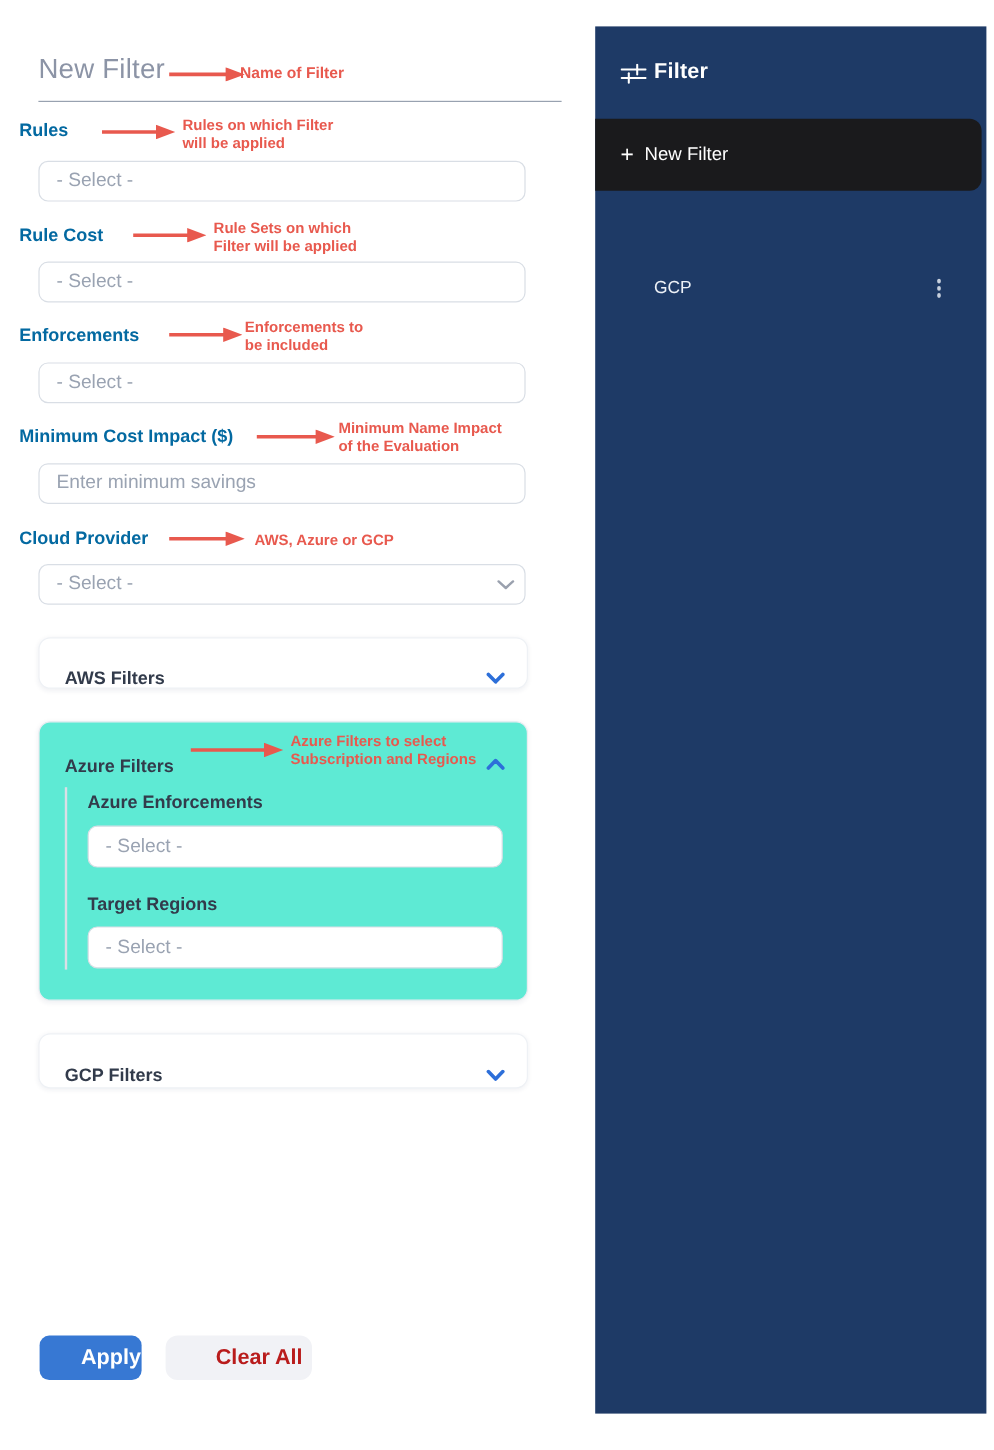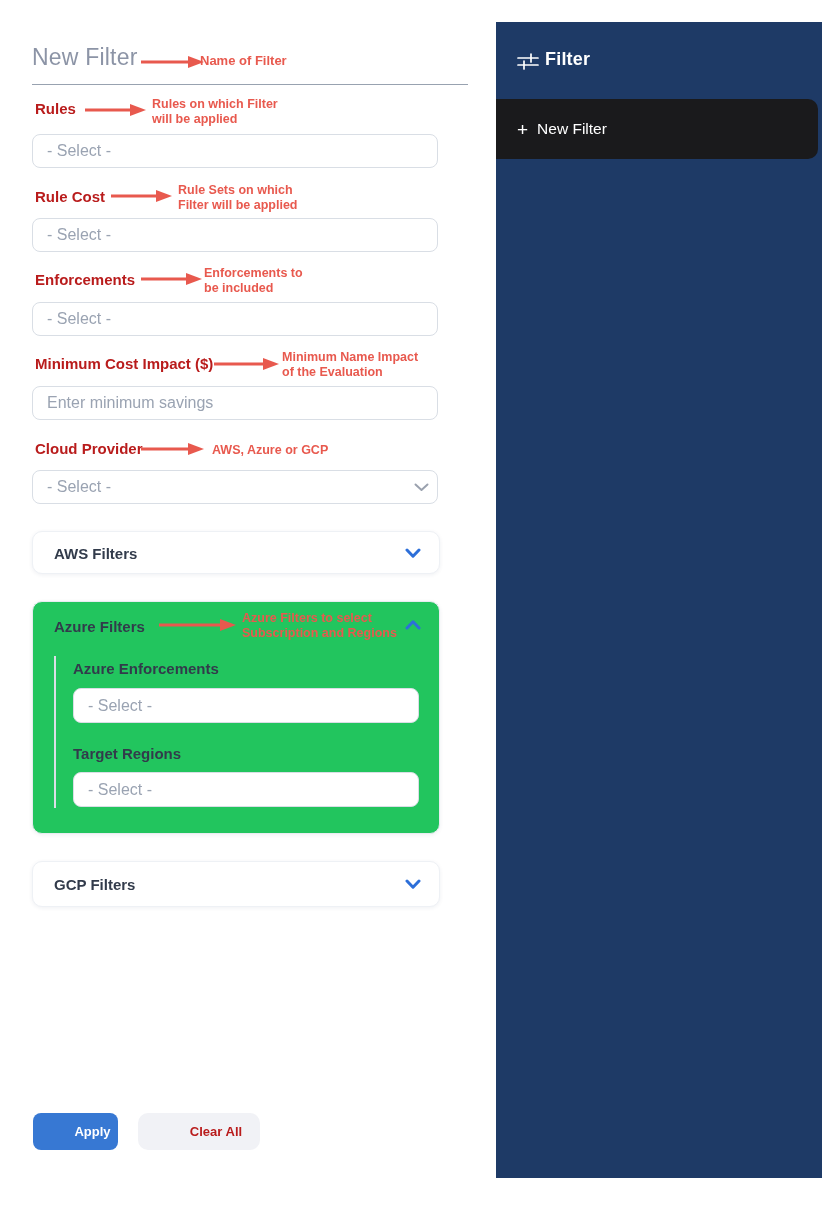--- a/index.html
+++ b/index.html
@@ -11,42 +11,42 @@
   
   .page-title {
     position:absolute; left:32px; top:44px;
     font-size:23px; font-weight:400; color:#8C94A6; letter-spacing:.2px;
   }
   .divider {
     position:absolute; left:32px; top:84px; width:436px; height:1px;
     background:#98A2B0;
   }
   .fld-label {
-    position:absolute; left:35px;
-    font-size:15px; font-weight:700; color:#b91c1c;
+    position:absolute; left:16px;
+    font-size:15px; font-weight:700; color:#0369a1;
   }
   .fld-input {
     position:absolute; left:32px; width:406px; height:34px;
     border:1px solid #D9DEE5; border-radius:8px; background:#fff;
     padding:0 14px; font-family:"Liberation Sans",sans-serif;
     font-size:16px; color:#333; outline:none;
   }
   .fld-input::placeholder { color:#9AA3B2; opacity:1; }
   .caret {
     position:absolute; display:block;
   }
   
   .card {
     position:absolute; left:32px; width:408px; border-radius:10px;
     background:#ffffff; border:1px solid #EEF1F5;
     box-shadow:0 1px 4px rgba(25,39,80,0.07);
   }
-  .card.tinted { background:#22c55e; border-color:#E8ECF1; }
+  .card.tinted { background:#5eead4; border-color:#E8ECF1; }
   .card-head {
-    position:absolute; left:0; top:0; width:100%; height:44px;
+    position:absolute; left:0; top:12px; width:100%; height:44px;
     cursor:pointer;
   }
   .card-title {
     position:absolute; left:21px; font-size:15px; font-weight:700; color:#323B4B;
   }
   .card-chevron { position:absolute; right:18px; }
   .indent-line {
     position:absolute; left:21px; width:2px; background:#DADFE6;
   }
   .sub-label {
@@ -55,21 +55,21 @@
   .sub-input {
     position:absolute; left:40px; width:346px; height:35px;
     border:1px solid #D9DEE5; border-radius:8px; background:#fff;
     padding:0 14px; font-family:"Liberation Sans",sans-serif;
     font-size:16px; color:#333; outline:none;
   }
   .sub-input::placeholder { color:#9AA3B2; opacity:1; }
   
   .btn {
     position:absolute; top:1113px; height:37px; border:none; border-radius:8px;
-    font-family:"Liberation Sans",sans-serif; font-size:13px; font-weight:700;
+    font-family:"Liberation Sans",sans-serif; font-size:18px; font-weight:700;
     cursor:pointer;
     padding-left:34px;
   }
   .btn-apply { left:33px; width:85px; background:#3778D3; color:#ffffff; }
   .btn-clear { left:138px; width:122px; background:#F1F2F6; color:#b91c1c;border-radius:10px; }
   
   .ann-text {
     position:absolute; text-align:left;
     font-size:12.5px; font-weight:700; color:#E8594E; line-height:14.5px;
   }
@@ -245,15 +245,23 @@
       <line x1="7" y1="8" x2="7" y2="16" stroke="#FFFFFF" stroke-width="1.7" stroke-linecap="round"></line>
     </svg>
     <div class="sb-title">Filter</div>
 
     <div class="sb-newbar">
       <span class="sb-new-plus">+</span>
       <span class="sb-new-label">New Filter</span>
     </div>
 
 
+    <div class="sb-item" style="top:196px">
+      <span class="sb-item-label">GCP</span>
+      <span class="kebab">
+          <i></i>
+          <i></i>
+          <i></i>
+        </span>
+    </div>
   </aside>
 
 </div>
 
 </body></html>

